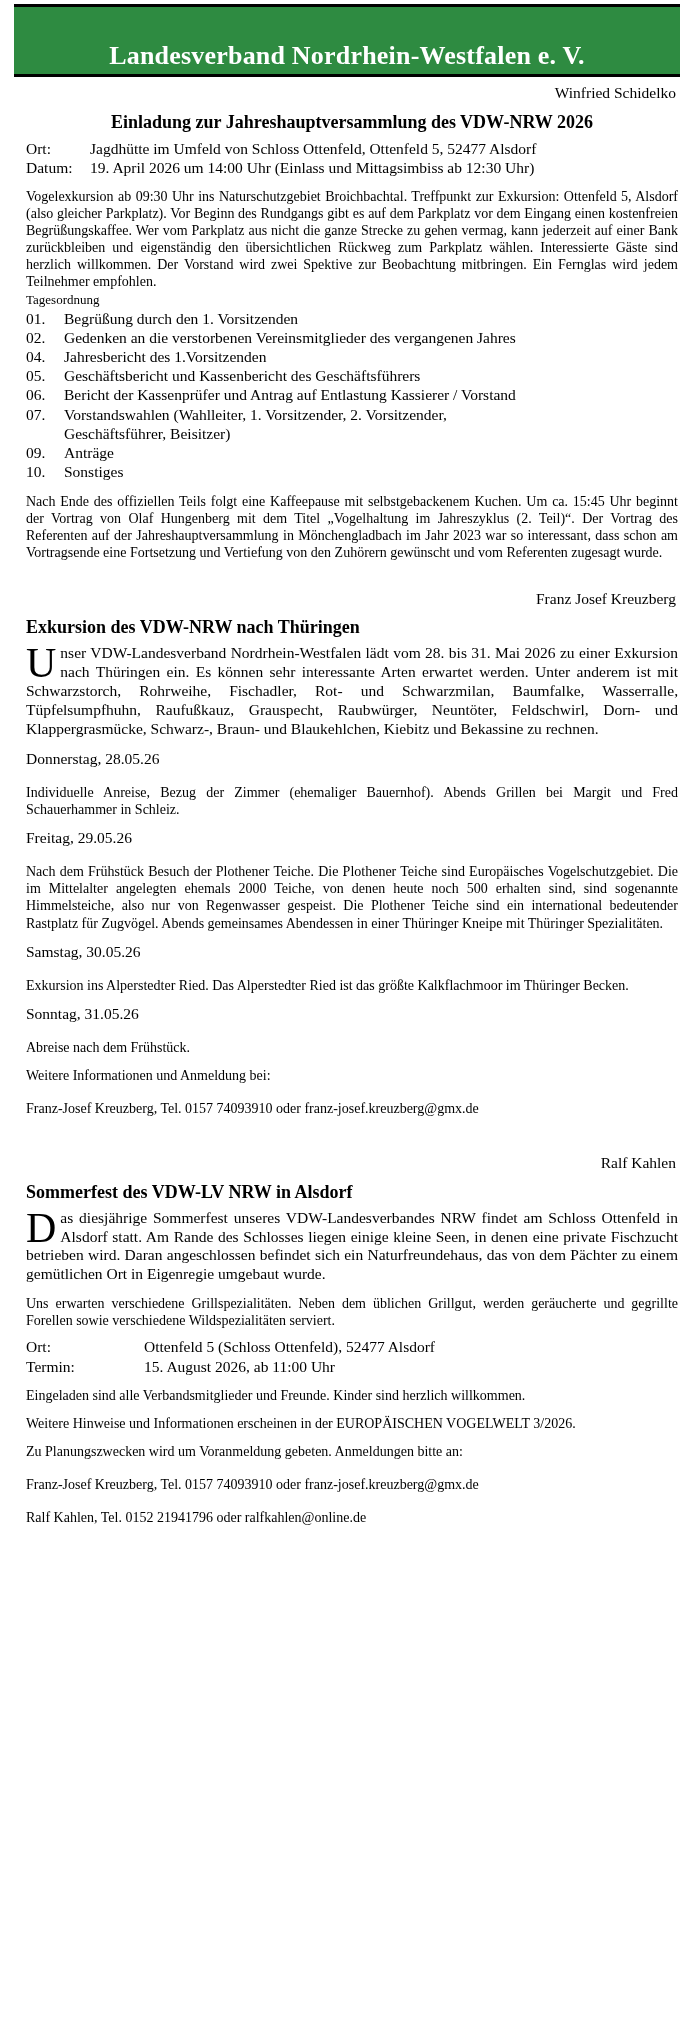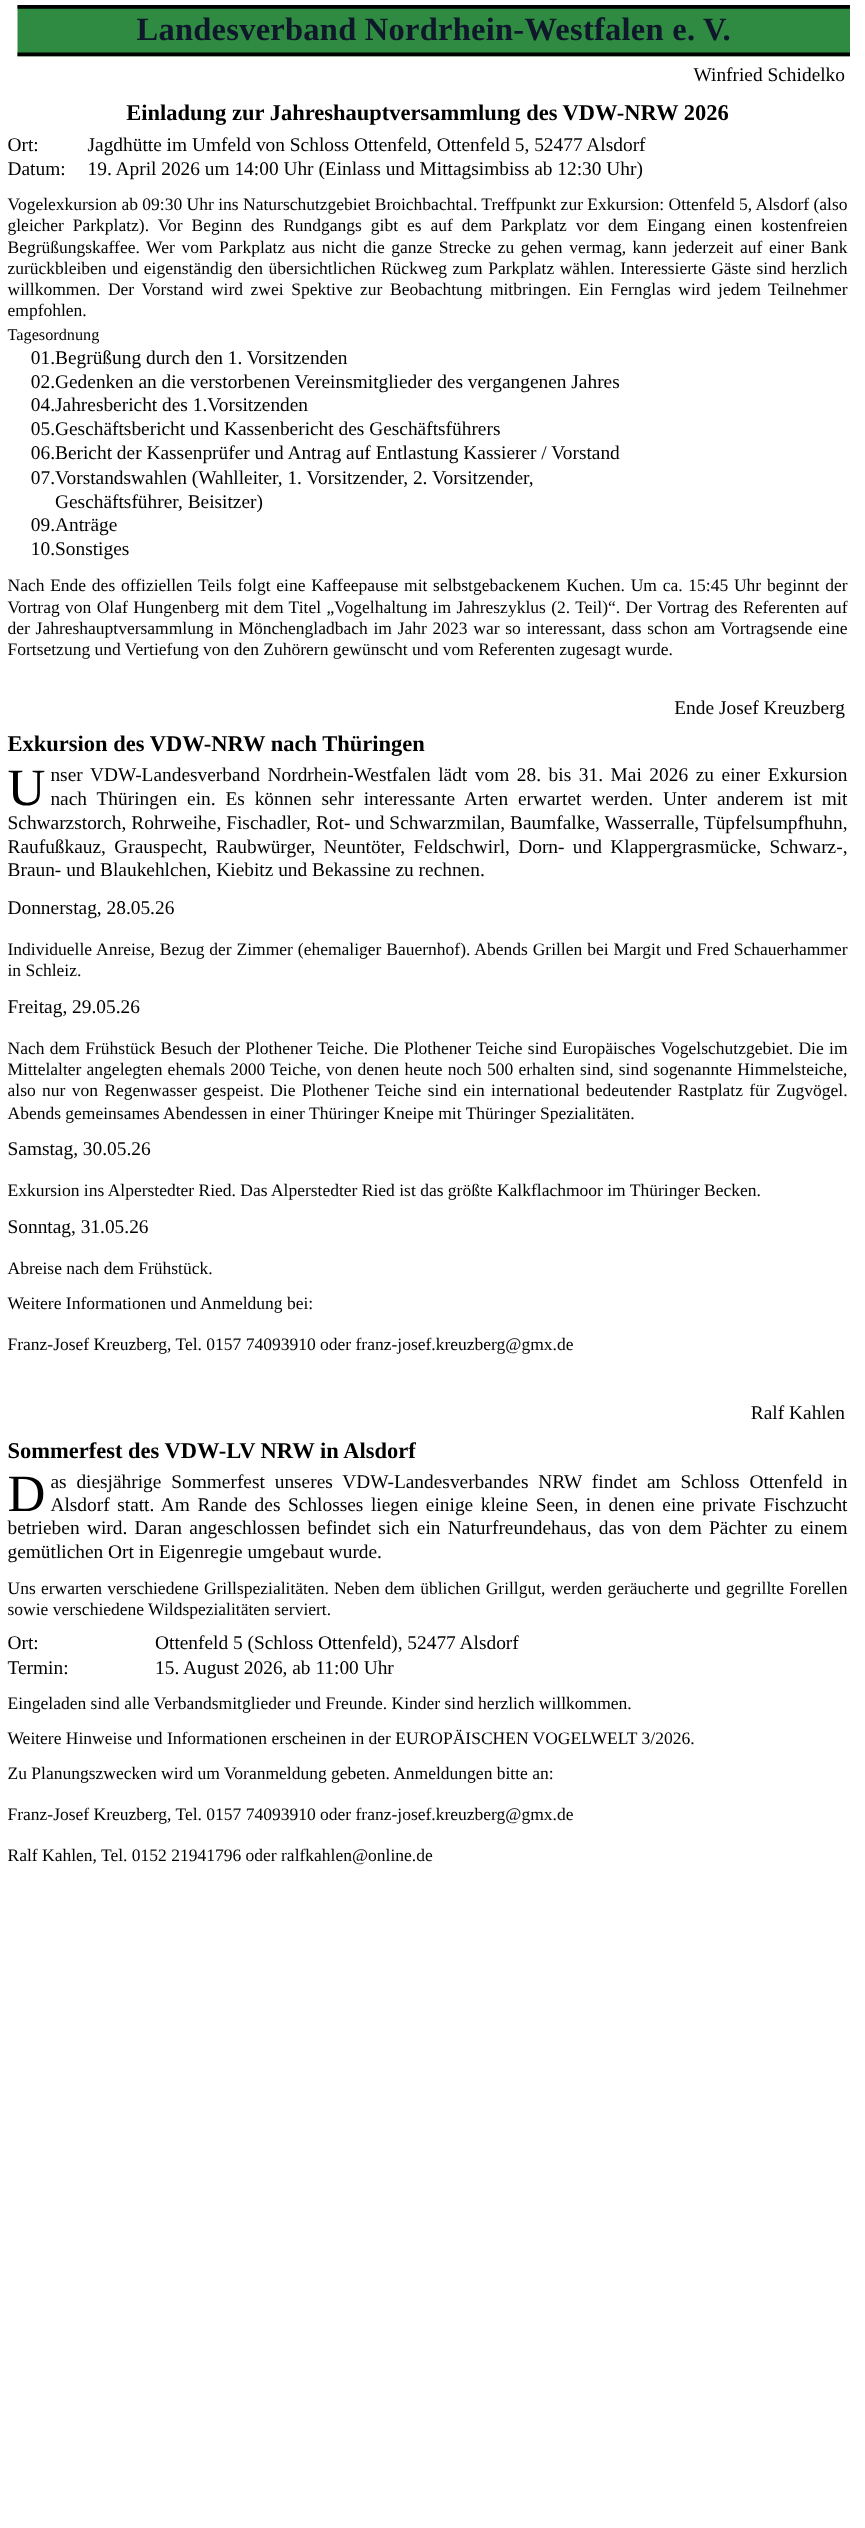--- a/index.html
+++ b/index.html
@@ -27,31 +27,32 @@
     padding: 4px 12px 0 14px;
   }
   .banner {
     background: #2e8b41;
     border-top: 3px solid #000000;
     border-bottom: 3px solid #000000;
     text-align: center;
     padding: 3px 0 5px 0;
   }
   .banner-title {
-    color: #0f172a;
+    color: #ffffff;
     font-weight: bold;
     font-size: 26px;
     line-height: 1.05;
     letter-spacing: 0.2px;
     white-space: nowrap;
+    margin-top: 32px;
   }
 
   
   .content {
-    padding: 0 14px 0 6px;
+    padding: 0 14px 0 26px;
   }
   .byline {
     text-align: right;
     font-size: 15.5px;
     margin: 7px 2px 0 0;
     line-height: 1.2;
   }
   h2.sec-title {
     font-size: 18px;
     font-weight: bold;
@@ -103,21 +104,20 @@
     line-height: 1.24;
   }
   .agenda-row {
     display: flex;
     font-size: 15.5px;
     line-height: 1.24;
   }
   .agenda-row .num {
     flex: 0 0 auto;
     width: 38px;
-    text-align: right;
   }
   .agenda-row .txt {
     flex: 1 1 auto;
   }
   .agenda-row .txt .cont {
     display: block;
   }
 
   
   .dropcap-para {
@@ -212,21 +212,21 @@
       </div>
       <div class="agenda-row">
         <div class="num">10.</div>
         <div class="txt">Sonstiges</div>
       </div>
     </div>
 
     <p class="gap">Nach Ende des offiziellen Teils folgt eine Kaffeepause mit selbstgebackenem Kuchen. Um ca. 15:45 Uhr beginnt der Vortrag von Olaf Hungenberg mit dem Titel „Vogelhaltung im Jahreszyklus (2. Teil)“. Der Vortrag des Referenten auf der Jahreshauptversammlung in Mönchengladbach im Jahr 2023 war so interessant, dass schon am Vortragsende eine Fortsetzung und Vertiefung von den Zuhörern gewünscht und vom Referenten zugesagt wurde.</p>
 
     <div class="spacer-lg"></div>
-    <div class="byline">Ende Josef Kreuzberg</div>
+    <div class="byline">Franz Josef Kreuzberg</div>
 
     <h2 class="sec-title left">Exkursion des VDW-NRW nach Thüringen</h2>
 
     <p class="dropcap-para"><span class="dropcap">U</span><span>nser VDW-Landesverband Nordrhein-Westfalen lädt vom 28. bis 31. Mai 2026 zu einer Exkursion nach Thüringen ein. Es können sehr interessante Arten erwartet werden. Unter anderem ist mit Schwarzstorch, Rohrweihe, Fischadler, Rot- und Schwarzmilan, Baumfalke, Wasserralle, Tüpfelsumpfhuhn, Raufußkauz, Grauspecht, Raubwürger, Neuntöter, Feldschwirl, Dorn- und Klappergrasmücke, Schwarz-, Braun- und Blaukehlchen, Kiebitz und Bekassine zu rechnen.</span></p>
 
     <div class="datehead">Donnerstag, 28.05.26</div>
     <p>Individuelle Anreise, Bezug der Zimmer (ehemaliger Bauernhof). Abends Grillen bei Margit und Fred Schauerhammer in Schleiz.</p>
 
     <div class="datehead">Freitag, 29.05.26</div>
     <p>Nach dem Frühstück Besuch der Plothener Teiche. Die Plothener Teiche sind Europäisches Vogelschutzgebiet. Die im Mittelalter angelegten ehemals 2000 Teiche, von denen heute noch 500 erhalten sind, sind sogenannte Himmelsteiche, also nur von Regenwasser gespeist. Die Plothener Teiche sind ein international bedeutender Rastplatz für Zugvögel. Abends gemeinsames Abendessen in einer Thüringer Kneipe mit Thüringer Spezialitäten.</p>

